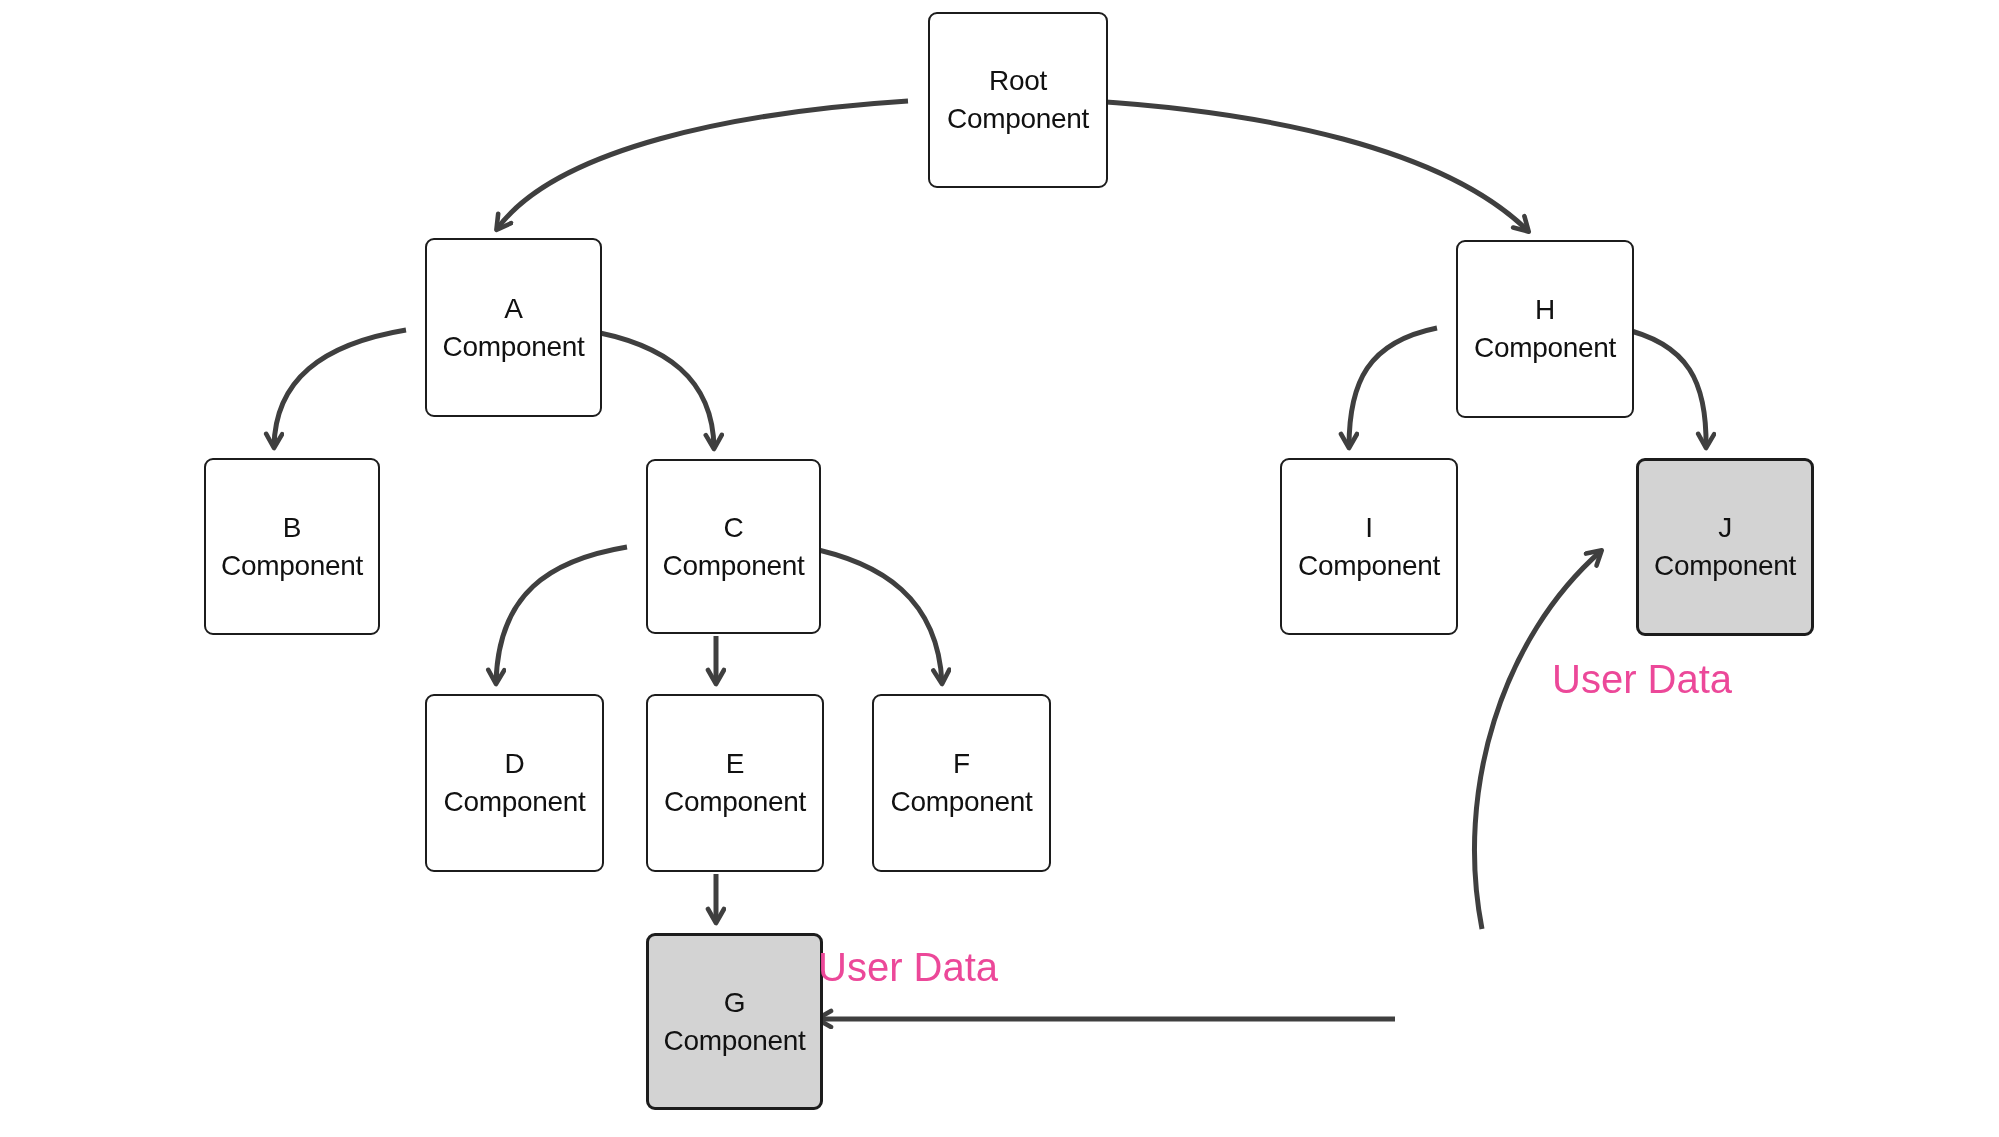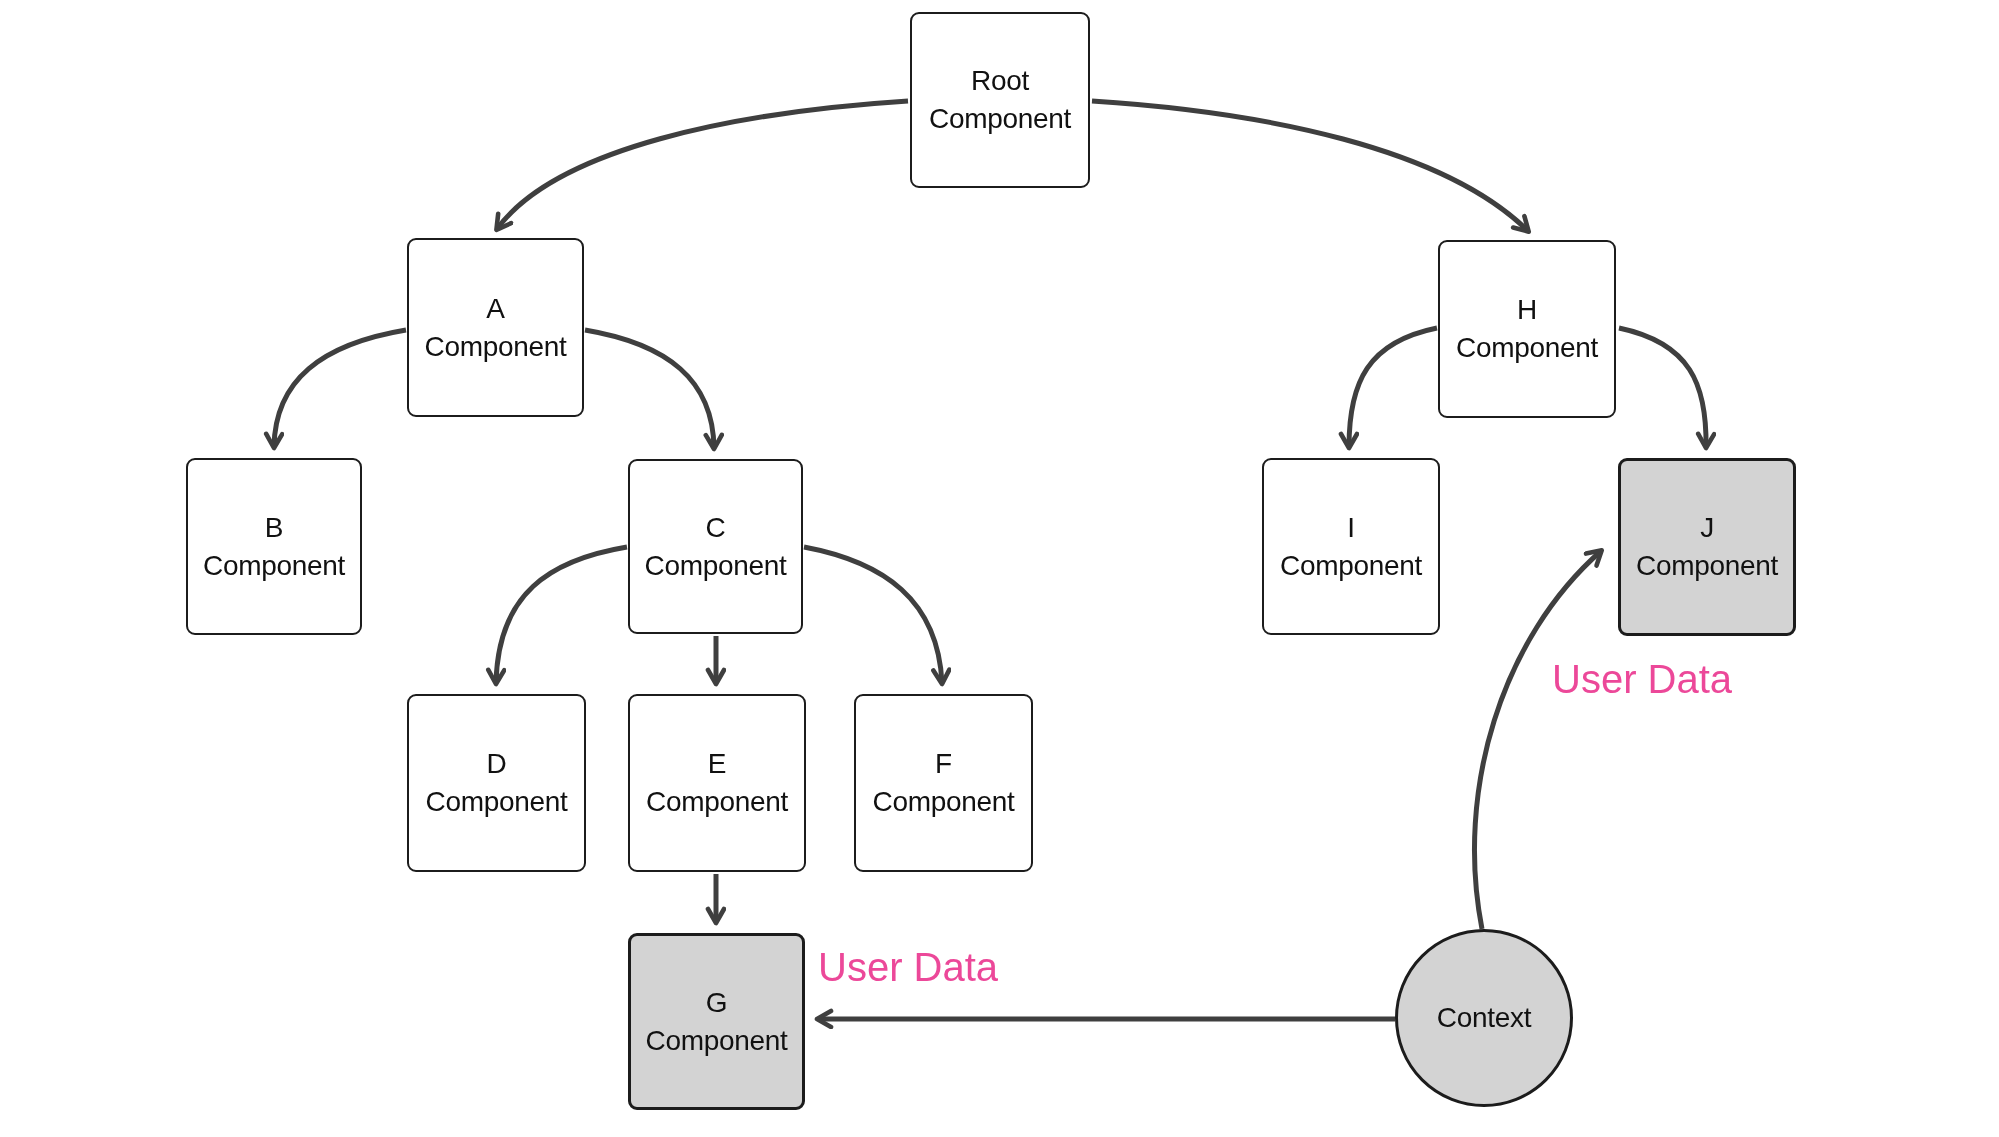--- a/index.html
+++ b/index.html
@@ -45,20 +45,21 @@
     border-radius: 9px;
     display: flex;
     flex-direction: column;
     align-items: center;
     justify-content: center;
     text-align: center;
     color: var(--text);
     font-size: 28px;
     line-height: 38px;
     letter-spacing: -0.3px;
+    margin-left: 18px;
   }
   .node.shaded {
     background: var(--highlight-fill);
     border-width: 3px;
   }
   .node.circle {
     border-radius: 50%;
     border-width: 3px;
   }
   .user-data-label {
@@ -137,20 +138,17 @@
   <div class="node" style="left:854px; top:694px; width:179px; height:178px;">
     <span>F</span>
     <span>Component</span>
   </div>
 
   <div class="node shaded" style="left:628px; top:933px; width:177px; height:177px;">
     <span>G</span>
     <span>Component</span>
   </div>
 
-  <div class="node shaded circle" style="left:1395px; top:929px; width:178px; height:178px;">
-    <span>Context</span>
-  </div>
 
   <div class="user-data-label" style="left:818px; top:944px;">User Data</div>
   <div class="user-data-label" style="left:1552px; top:656px;">User Data</div>
 
 </div>
 
 </body></html>

